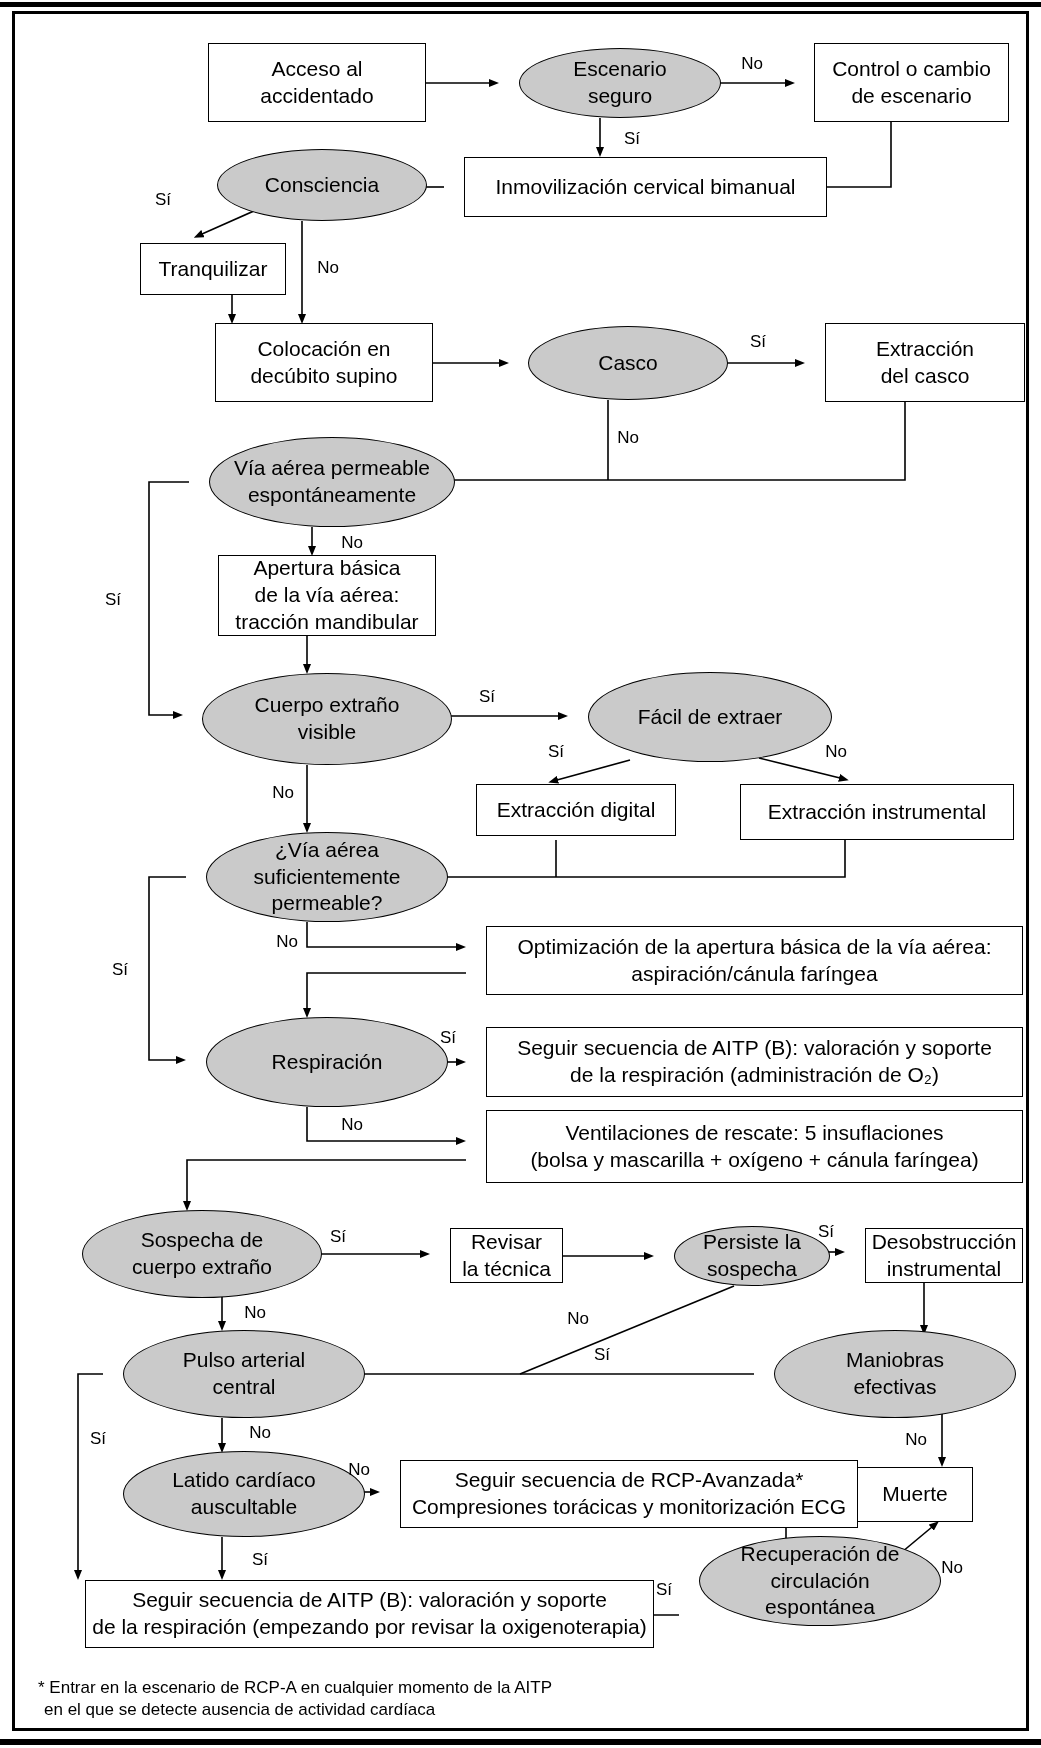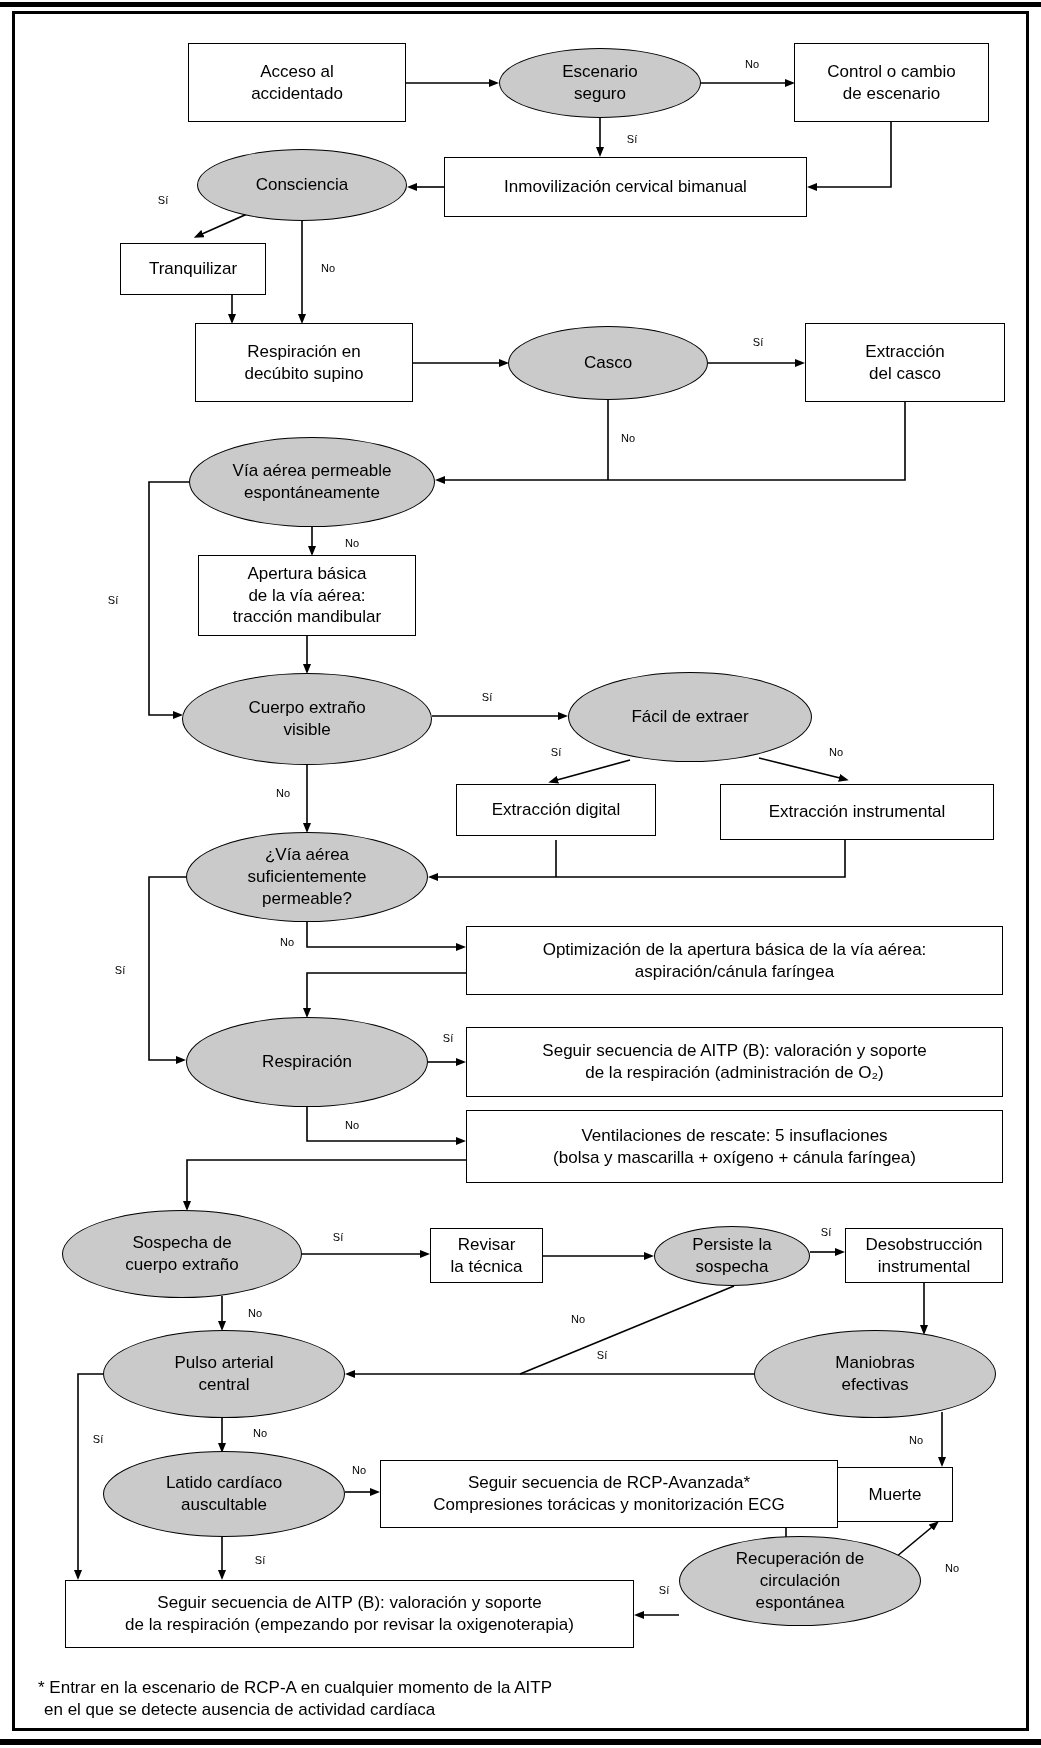--- a/index.html
+++ b/index.html
@@ -6,28 +6,29 @@
   #figure{
     position:relative;width:1041px;height:1748px;background:#fff;
     font-family:"Liberation Sans", sans-serif;color:#000;overflow:hidden;
   }
   .rule{position:absolute;left:0;width:1041px;background:#000;}
   #inner-border{position:absolute;left:12px;top:11px;width:1017px;height:1720px;
     border:3px solid #000;box-sizing:border-box;}
   #edges{position:absolute;left:0;top:0;z-index:1;}
   .node{
     position:absolute;z-index:2;display:flex;align-items:center;justify-content:center;
-    text-align:center;white-space:pre-line;font-size:17px;line-height:1.28;
+    text-align:center;white-space:pre-line;font-size:21px;line-height:1.28;
     box-sizing:border-box;
+    margin-left:20px;
   }
   .rect{background:#ffffff;border:1.7px solid #000;}
   .ell{background:#cacaca;border:1.8px solid #000;border-radius:50%;}
   .lbl{
     position:absolute;z-index:3;transform:translate(-50%,-50%);
-    font-size:11px;white-space:nowrap;
+    font-size:17px;white-space:nowrap;
   }
   .fnote{position:absolute;z-index:2;font-size:17px;white-space:nowrap;}
 </style>
 </head>
 <body>
 
 <div id="figure">
 
   <div class="rule" style="top:2px;height:5px;"></div>
   <div class="rule" style="top:1739px;height:6px;"></div>
@@ -84,21 +85,21 @@
       <path d="M872,1577 L932,1527" marker-end="url(#ah)"></path>
     </g>
   </svg>
 
   <div class="node rect" style="left:188px;top:43px;width:218px;height:79px">Acceso al
 accidentado</div>
   <div class="node rect" style="left:794px;top:43px;width:195px;height:79px">Control o cambio
 de escenario</div>
   <div class="node rect" style="left:444px;top:157px;width:363px;height:60px">Inmovilización cervical bimanual</div>
   <div class="node rect" style="left:120px;top:243px;width:146px;height:52px">Tranquilizar</div>
-  <div class="node rect" style="left:195px;top:323px;width:218px;height:79px">Respiración en
+  <div class="node rect" style="left:195px;top:323px;width:218px;height:79px">Colocación en
 decúbito supino</div>
   <div class="node rect" style="left:805px;top:323px;width:200px;height:79px">Extracción
 del casco</div>
   <div class="node rect" style="left:198px;top:555px;width:218px;height:81px">Apertura básica
 de la vía aérea:
 tracción mandibular</div>
   <div class="node rect" style="left:456px;top:784px;width:200px;height:52px">Extracción digital</div>
   <div class="node rect" style="left:720px;top:784px;width:274px;height:56px">Extracción instrumental</div>
   <div class="node rect" style="left:466px;top:926px;width:537px;height:69px">Optimización de la apertura básica de la vía aérea:
 aspiración/cánula faríngea</div>

